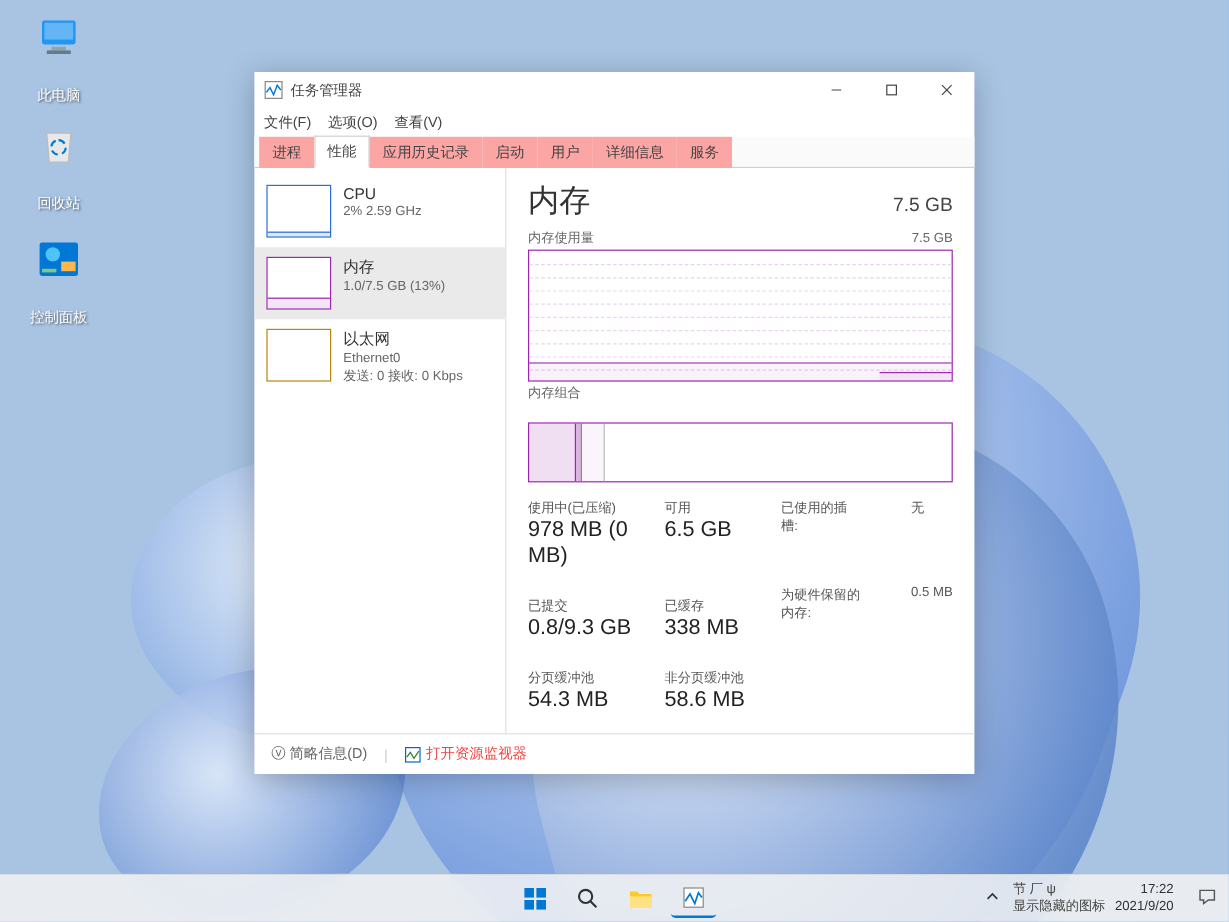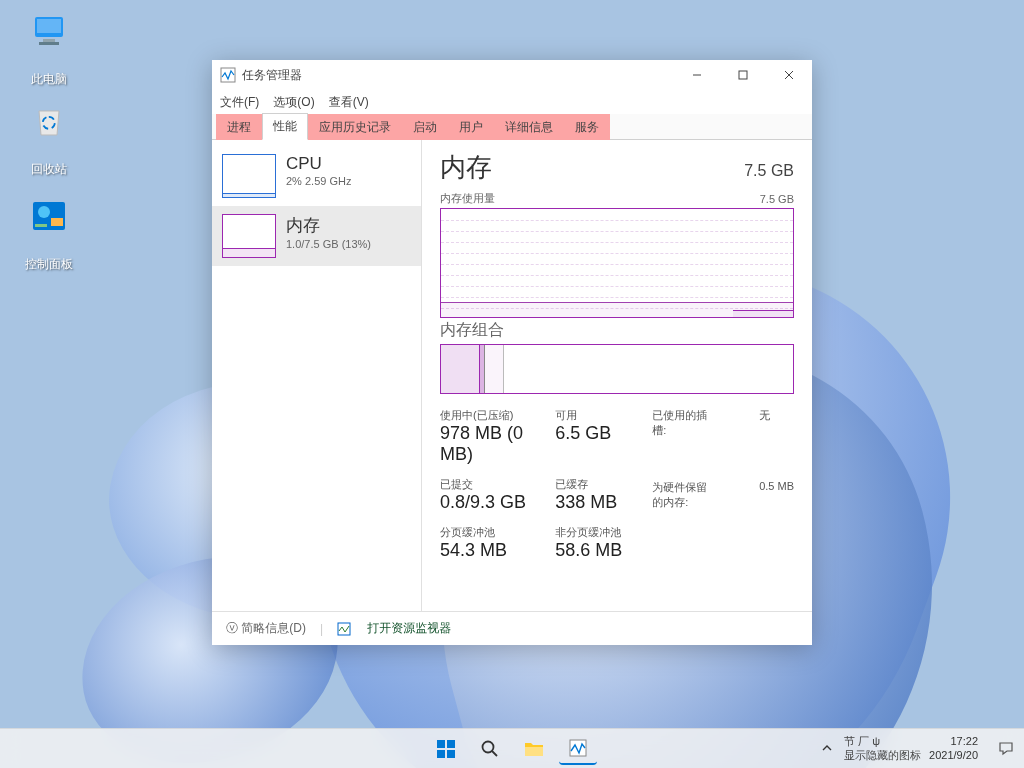--- a/index.html
+++ b/index.html
@@ -35,53 +35,53 @@
 
 .tm-body { flex: 1; display: flex; overflow: hidden; }
 .sidebar { width: 210px; border-right: 1px solid #e0e0e0; padding-top: 6px; }
 .side-item { display: flex; padding: 8px 10px; gap: 10px; cursor: pointer; }
 .side-item.active { background: #eaeaea; }
 .side-graph { width: 54px; height: 44px; border: 1px solid #2a6fd6; background: #fff; position: relative; flex-shrink: 0; }
 .side-graph.mem { border-color: #9c27b0; }
 .side-graph.disk { border-color: #4caf50; }
 .side-graph.net { border-color: #b8860b; }
 .side-item .stext { display: flex; flex-direction: column; font-size: 12px; }
-.side-item .stext .h { font-size: 17px; color: #333; }
+.side-item .stext .h { font-size: 13px; color: #333; }
 .side-item .stext .d { color: #666; font-size: 11px; line-height: 1.4; }
 .side-graph .fill { position: absolute; bottom: 0; left: 0; right: 0; }
 .cpu-fill { height: 4px; border-top: 1px solid #2a6fd6; background: rgba(42,111,214,0.15); }
 .mem-fill { height: 9px; border-top: 1px solid #9c27b0; background: rgba(156,39,176,0.12); }
 .disk-fill { height: 2px; border-top: 1px solid #4caf50; }
 
 .main { flex: 1; padding: 10px 18px 0 18px; display: flex; flex-direction: column; }
 .main-header { display: flex; justify-content: space-between; align-items: baseline; margin-bottom: 6px; }
 .main-header .big { font-size: 26px; font-weight: 300; color: #333; }
 .main-header .cap { font-size: 16px; color: #444; }
 .graph-label-row { display: flex; justify-content: space-between; font-size: 11px; color: #666; margin-bottom: 2px; align-items: center; }
 .big-graph { height: 110px; border: 1px solid #9c27b0; position: relative; background: #fff; margin-bottom: 2px; }
 .big-graph .gridline { position: absolute; left: 0; right: 0; border-top: 1px dashed #e8d5ed; }
 .big-graph .usedfill { position: absolute; bottom: 0; left: 0; right: 0; height: 15px; border-top: 1px solid #a040b0; background: rgba(156,39,176,0.06); }
 .big-graph .usedfill::after { content: ""; position: absolute; right: 0; bottom: 0; width: 60px; height: 6px; border-top: 1px solid #9c27b0; background: rgba(156,39,176,0.08); }
 .axis-row { display: flex; justify-content: space-between; font-size: 10px; color: #666; margin-bottom: 8px; }
-.comp-label { font-size: 16px; color: #666; margin-bottom: 3px; }
+.comp-label { font-size: 11px; color: #666; margin-bottom: 17px; }
 .comp-bar { height: 50px; border: 1px solid #9c27b0; display: flex; margin-bottom: 14px; }
 .comp-seg { height: 100%; border-right: 1px solid #9c27b0; }
 .seg-used { width: 11%; background: rgba(156,39,176,0.15); }
 .seg-mod  { width: 1.5%; background: rgba(156,39,176,0.35); border-right: 1px solid #888; }
 .seg-standby { width: 5.5%; background: rgba(156,39,176,0.05); }
 .seg-standby { border-right: 1px solid #bbb; }
 
 .stats { display: flex; gap: 30px; }
-.stats-left { display: grid; grid-template-columns: auto auto; column-gap: 28px; row-gap: 12px; }
+.stats-left { display: grid; grid-template-columns: auto auto; column-gap: 28px; row-gap: 12px; gap: 24px; }
 .stat .slabel { font-size: 11px; color: #555; }
 .stat .sval { font-size: 18px; color: #222; }
 .stats-right { display: grid; grid-template-columns: auto auto; column-gap: 10px; font-size: 11px; color: #555; align-content: start; row-gap: 4px; gap: 42px; }
 
 .footer { height: 34px; border-top: 1px solid #e0e0e0; display: flex; align-items: center; padding-left: 14px; font-size: 12px; gap: 14px; }
-.footer .link { color: #14532d; cursor: pointer; display: flex; align-items: center; gap: 16px; }
+.footer .link { color: #ef4444; cursor: pointer; display: flex; align-items: center; gap: 4px; }
 .footer .sep { color: #ccc; }
 .footer .caret { color: #666; cursor: pointer; }
 
 
 .taskbar { position: absolute; left: 0; right: 0; bottom: 0; height: 40px; background: rgba(243,243,243,0.85); backdrop-filter: blur(10px); border-top: 1px solid rgba(0,0,0,0.08); display: flex; align-items: center; }
 .tb-center { position: absolute; left: 50%; transform: translateX(-50%); display: flex; gap: 6px; }
 .tb-icon { width: 38px; height: 32px; display: flex; align-items: center; justify-content: center; border-radius: 4px; cursor: pointer; }
 .tb-icon.active { border-bottom: 2px solid #0078d4; }
 .tb-right { position: absolute; right: 4px; display: flex; align-items: center; gap: 8px; font-size: 11px; color: #333; }
 .tb-clock { text-align: right; line-height: 1.2; padding-right: 6px; }
@@ -188,20 +188,28 @@
       </div>
       <div class="side-item active">
         <div class="side-graph mem">
             <div class="fill mem-fill"></div>
           </div>
         <div class="stext">
           <span class="h">内存</span>
           <span class="d">1.0/7.5 GB (13%)</span>
         </div>
       </div>
+      <div class="side-item">
+        <div class="side-graph net"></div>
+        <div class="stext">
+          <span class="h">以太网</span>
+          <span class="d">Ethernet0</span>
+          <span class="d">发送: 0 接收: 0 Kbps</span>
+        </div>
+      </div>
     </div>
 
     <div class="main">
       <div class="main-header">
         <span class="big">内存</span>
         <span class="cap">7.5 GB</span>
       </div>
       <div class="graph-label-row">
         <span>内存使用量</span>
         <span>7.5 GB</span>

